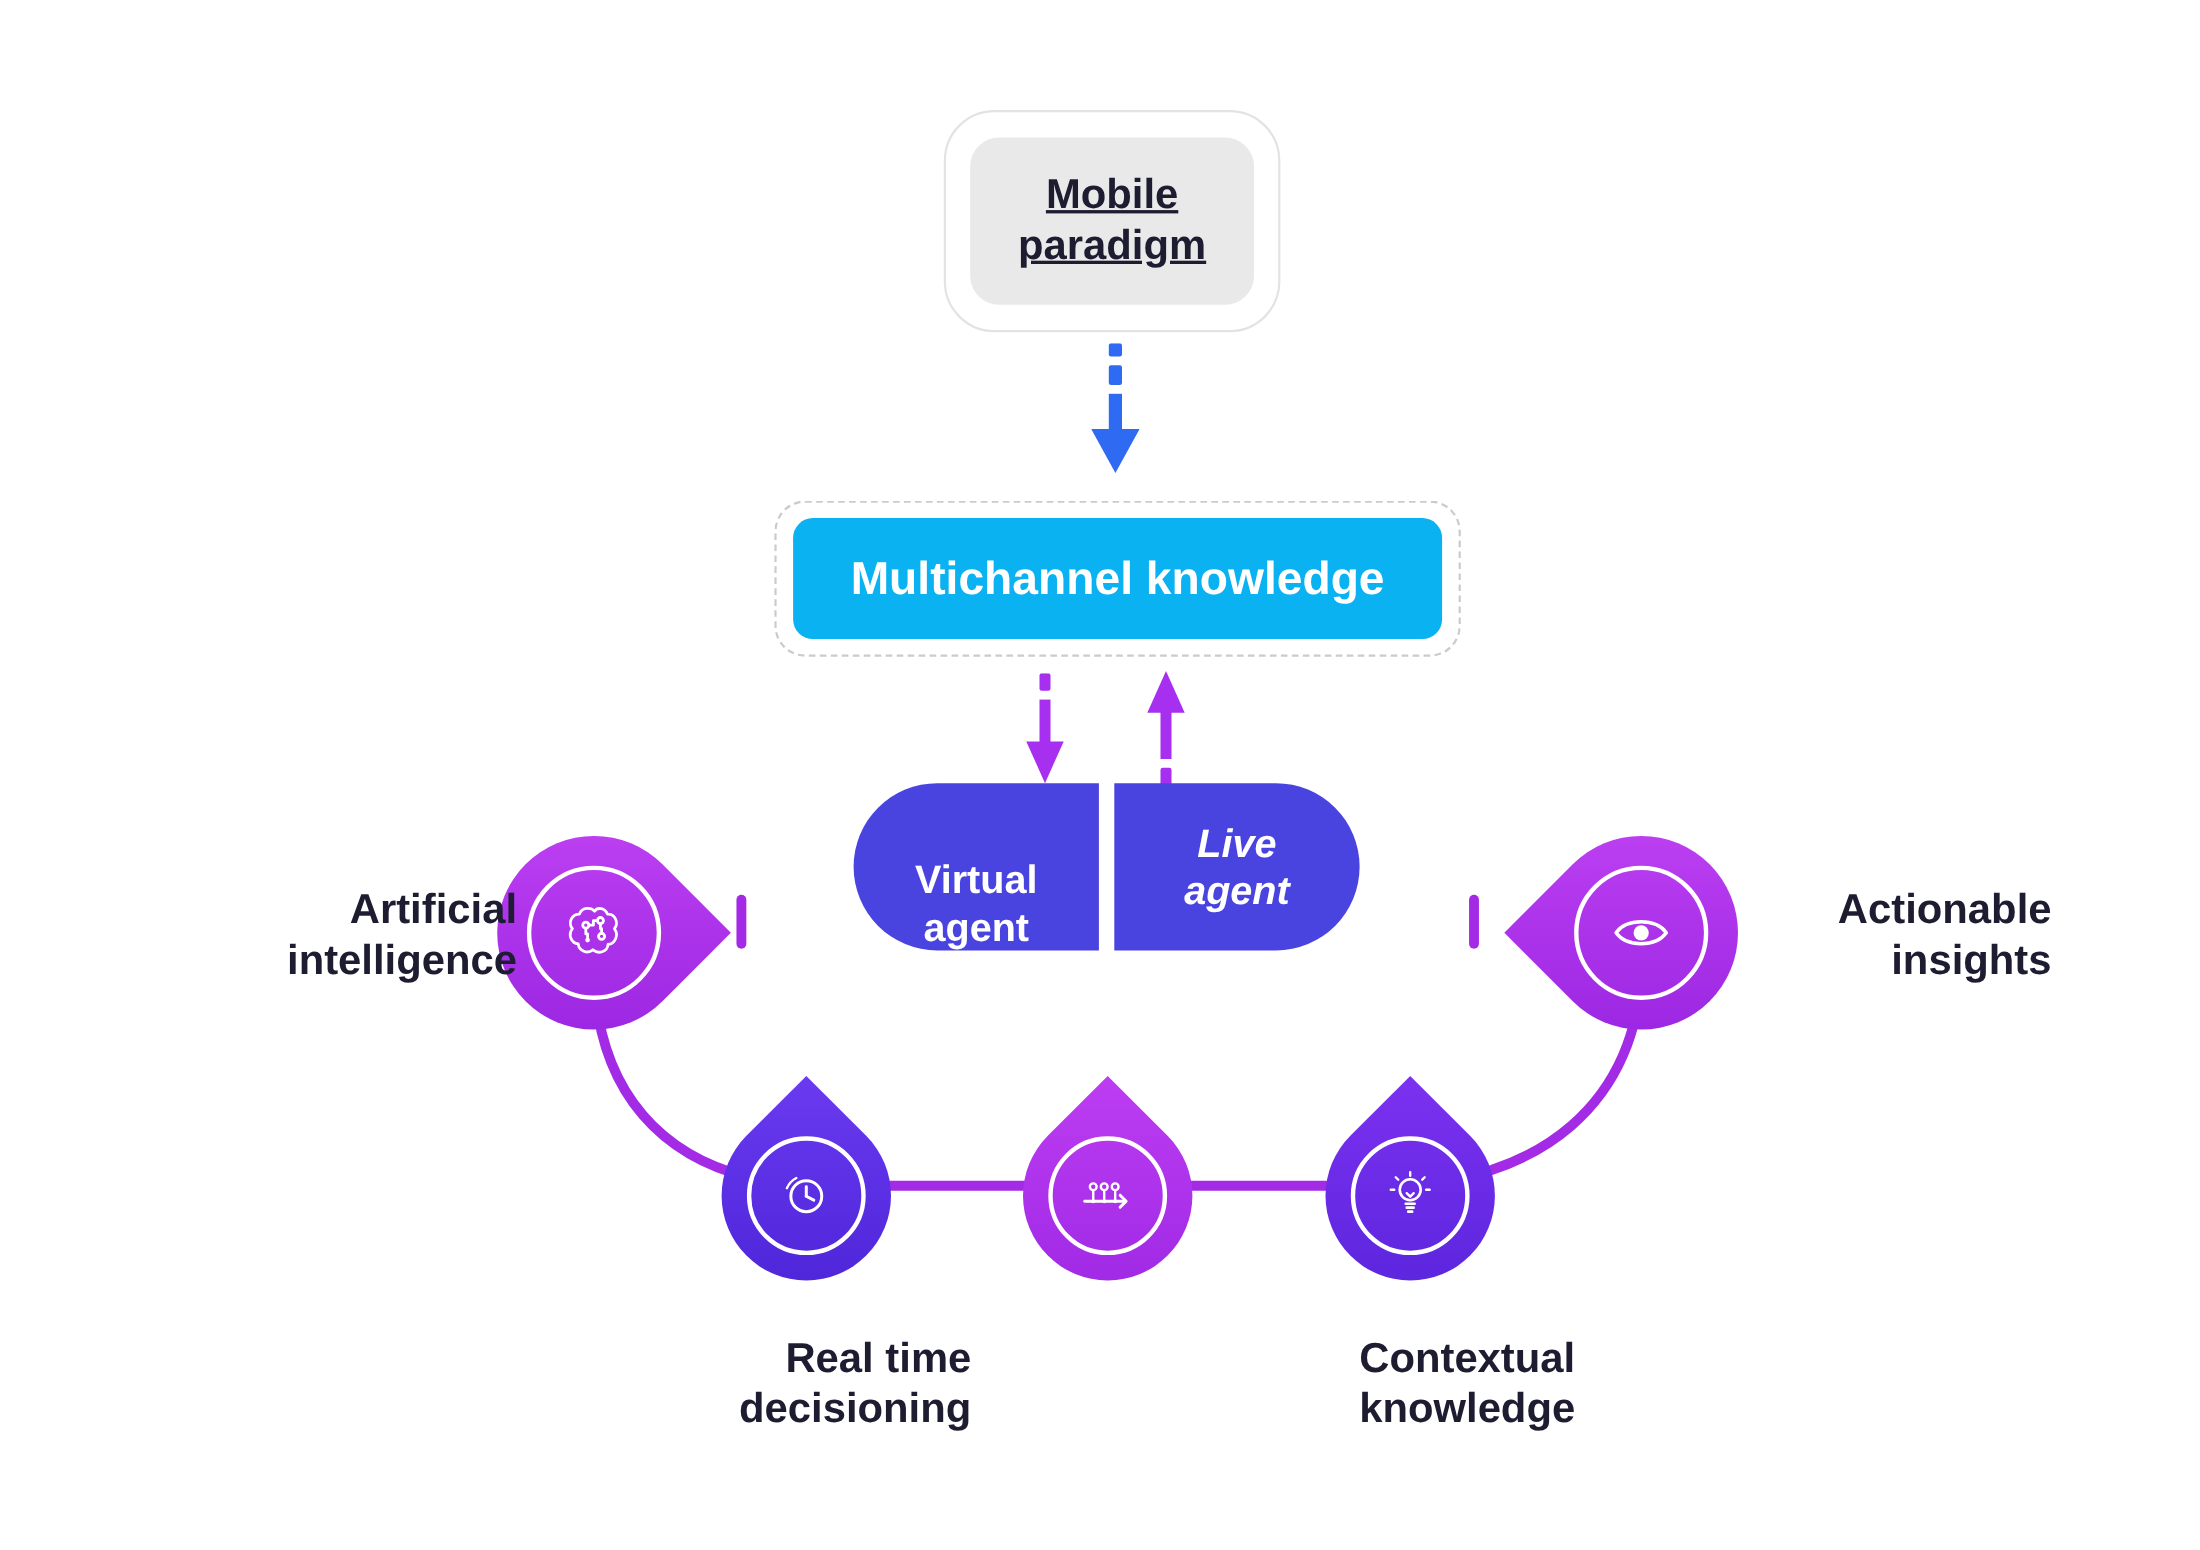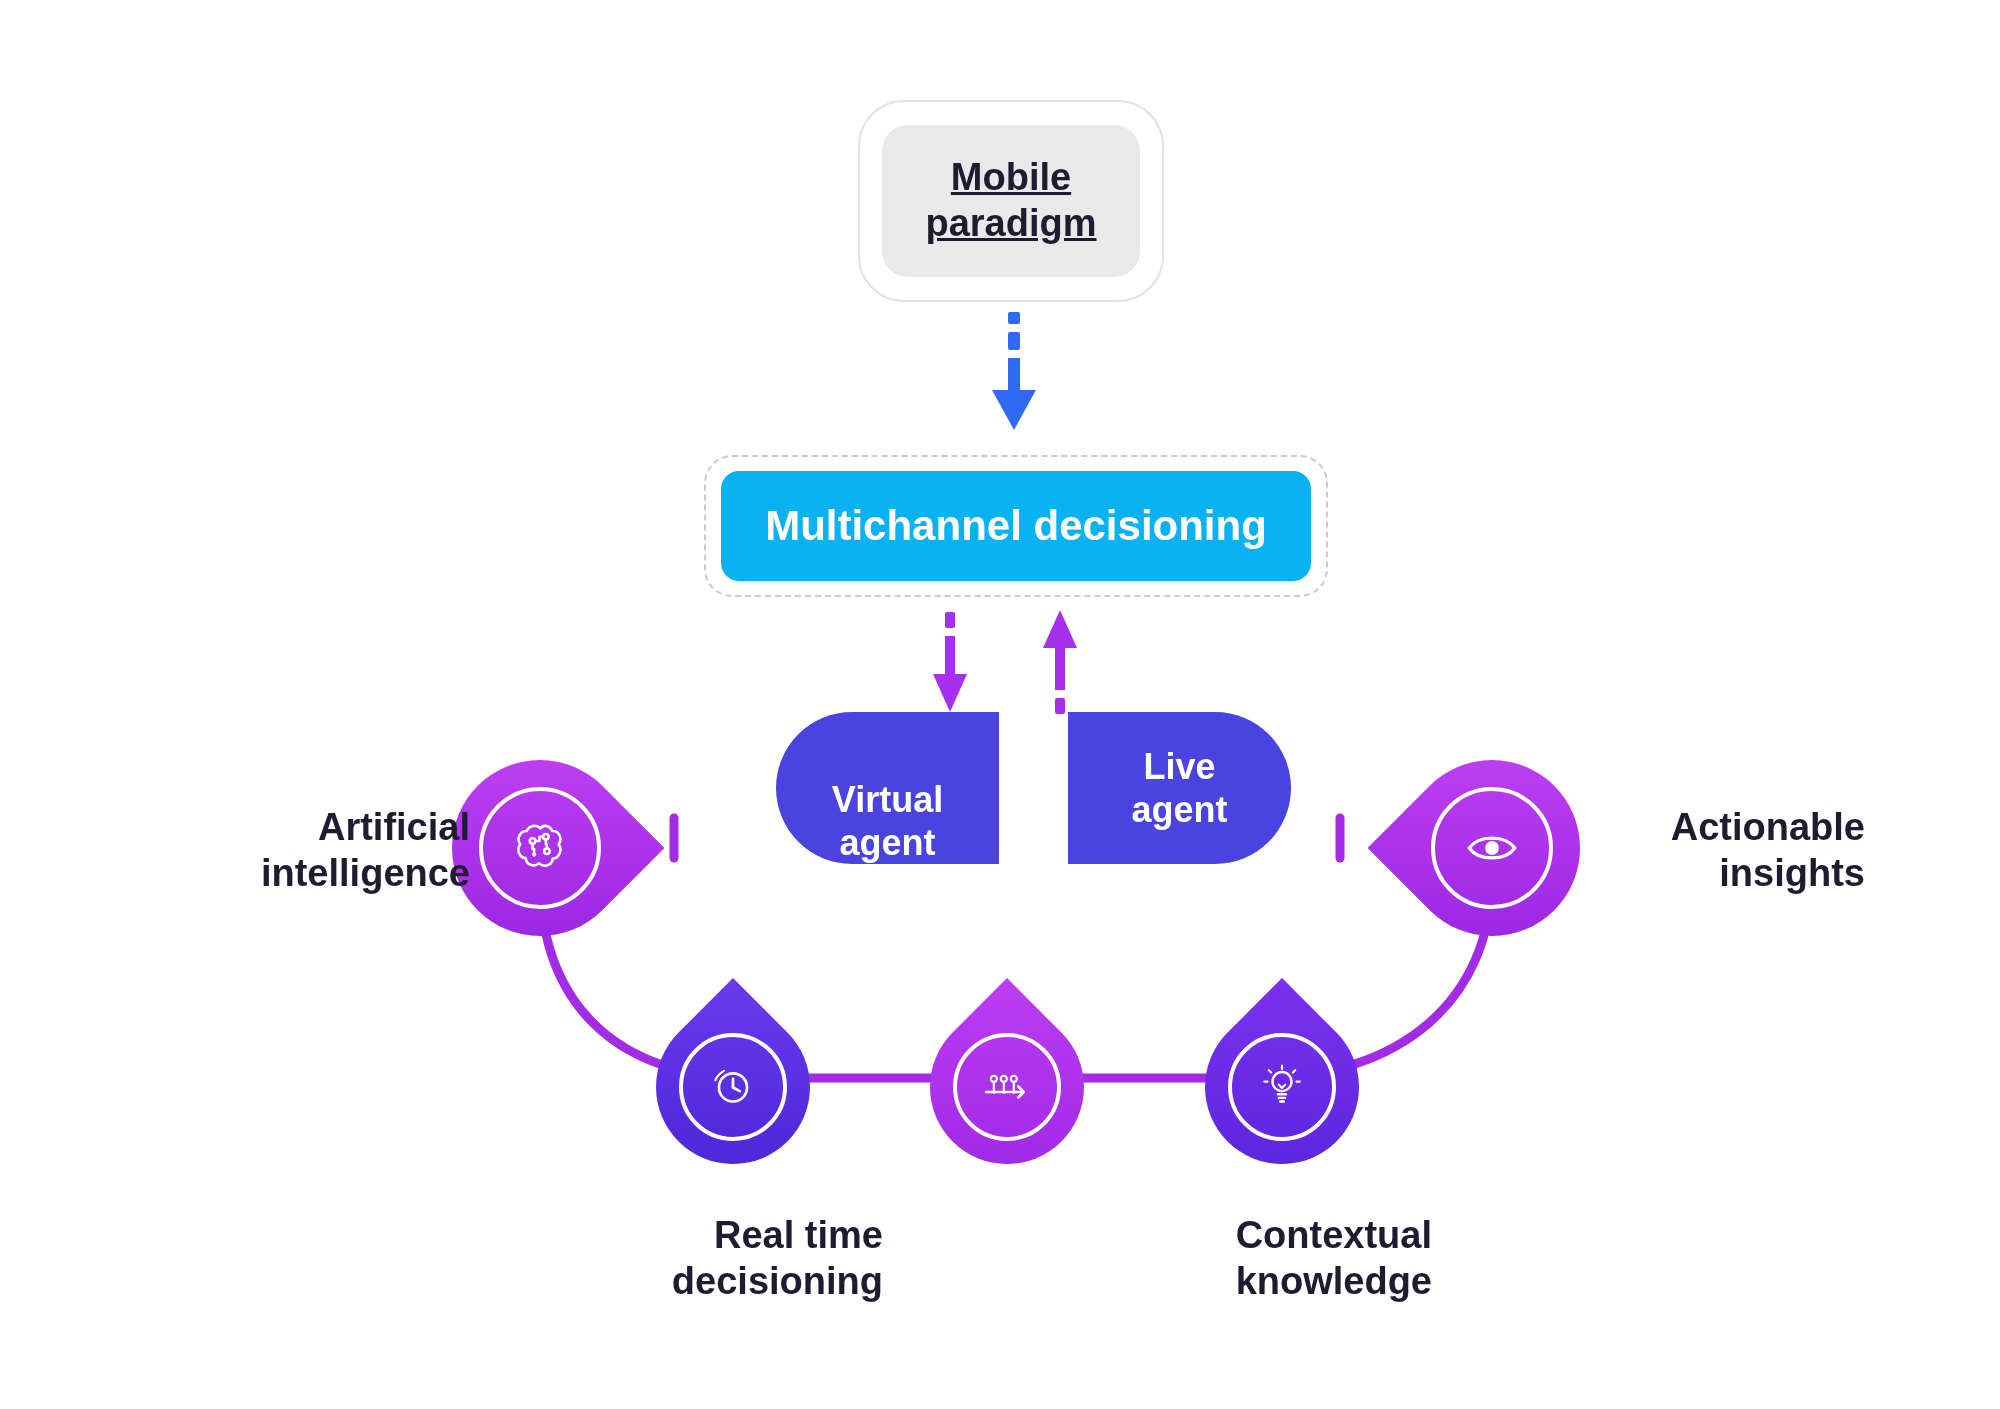--- a/index.html
+++ b/index.html
@@ -77,21 +77,21 @@
     width: 223px; height: 152px;
     background: #4944e0;
     color: #ffffff;
     display: flex; align-items: center; justify-content: center;
     text-align: center;
     font-weight: bold; font-size: 36px; line-height: 1.2;
     z-index: 2;
   }
   .agent span { display: block; width: 162px; }
   .agent-left  { left: 776px;  border-radius: 76px 0 0 76px; align-items: flex-end; }
-  .agent-right { left: 1068px; border-radius: 0 76px 76px 0; }
+  .agent-right { left: 1013px; border-radius: 0 76px 76px 0; font-style: italic; }
 
   
   .drop {
     position: absolute;
     transform: rotate(45deg);
     z-index: 2;
   }
   .drop-inner {
     position: absolute; inset: 0;
     transform: rotate(-45deg);
@@ -150,21 +150,21 @@
     <g fill="#2e6bf2">
       <rect x="16" y="0" width="12" height="12" rx="2"></rect>
       <rect x="16" y="20" width="12" height="18" rx="2"></rect>
       <rect x="16" y="46" width="12" height="36"></rect>
       <polygon points="0,78 44,78 22,118"></polygon>
     </g>
   </svg>
 
   <div class="channel-wrap">
     <div class="channel-btn">
-      <span>Multichannel decisioning</span>
+      <span>Multichannel knowledge</span>
     </div>
   </div>
 
   <svg class="arrow arrow-purple-down icon-svg" width="36" height="102" viewBox="0 0 36 102" aria-hidden="true">
     <g fill="#a62ff0">
       <rect x="13" y="0" width="10" height="16" rx="2"></rect>
       <rect x="13" y="24" width="10" height="40"></rect>
       <polygon points="1,62 35,62 18,100"></polygon>
     </g>
   </svg>

